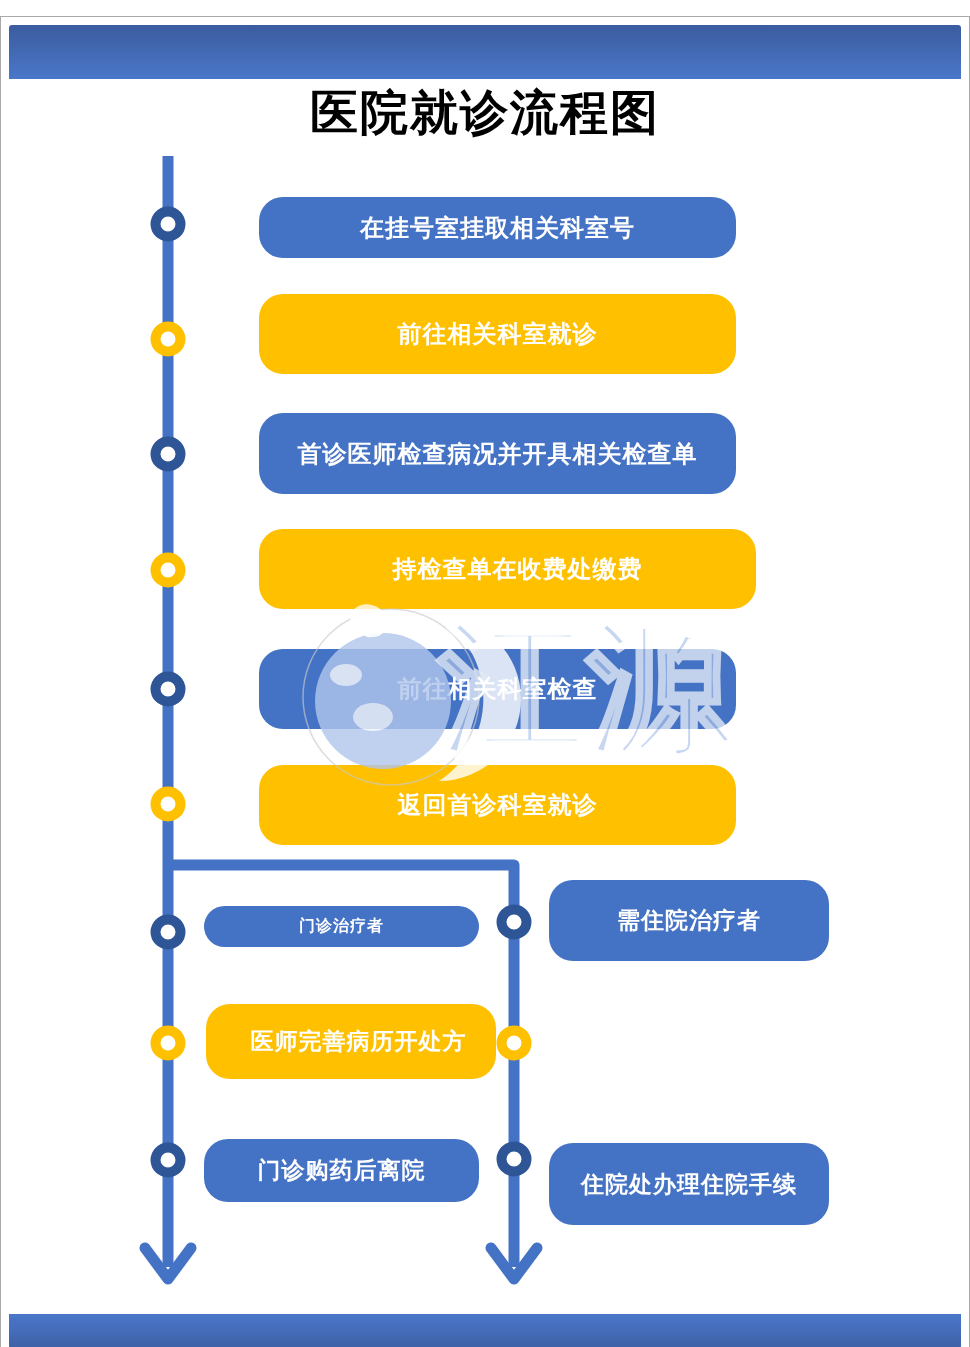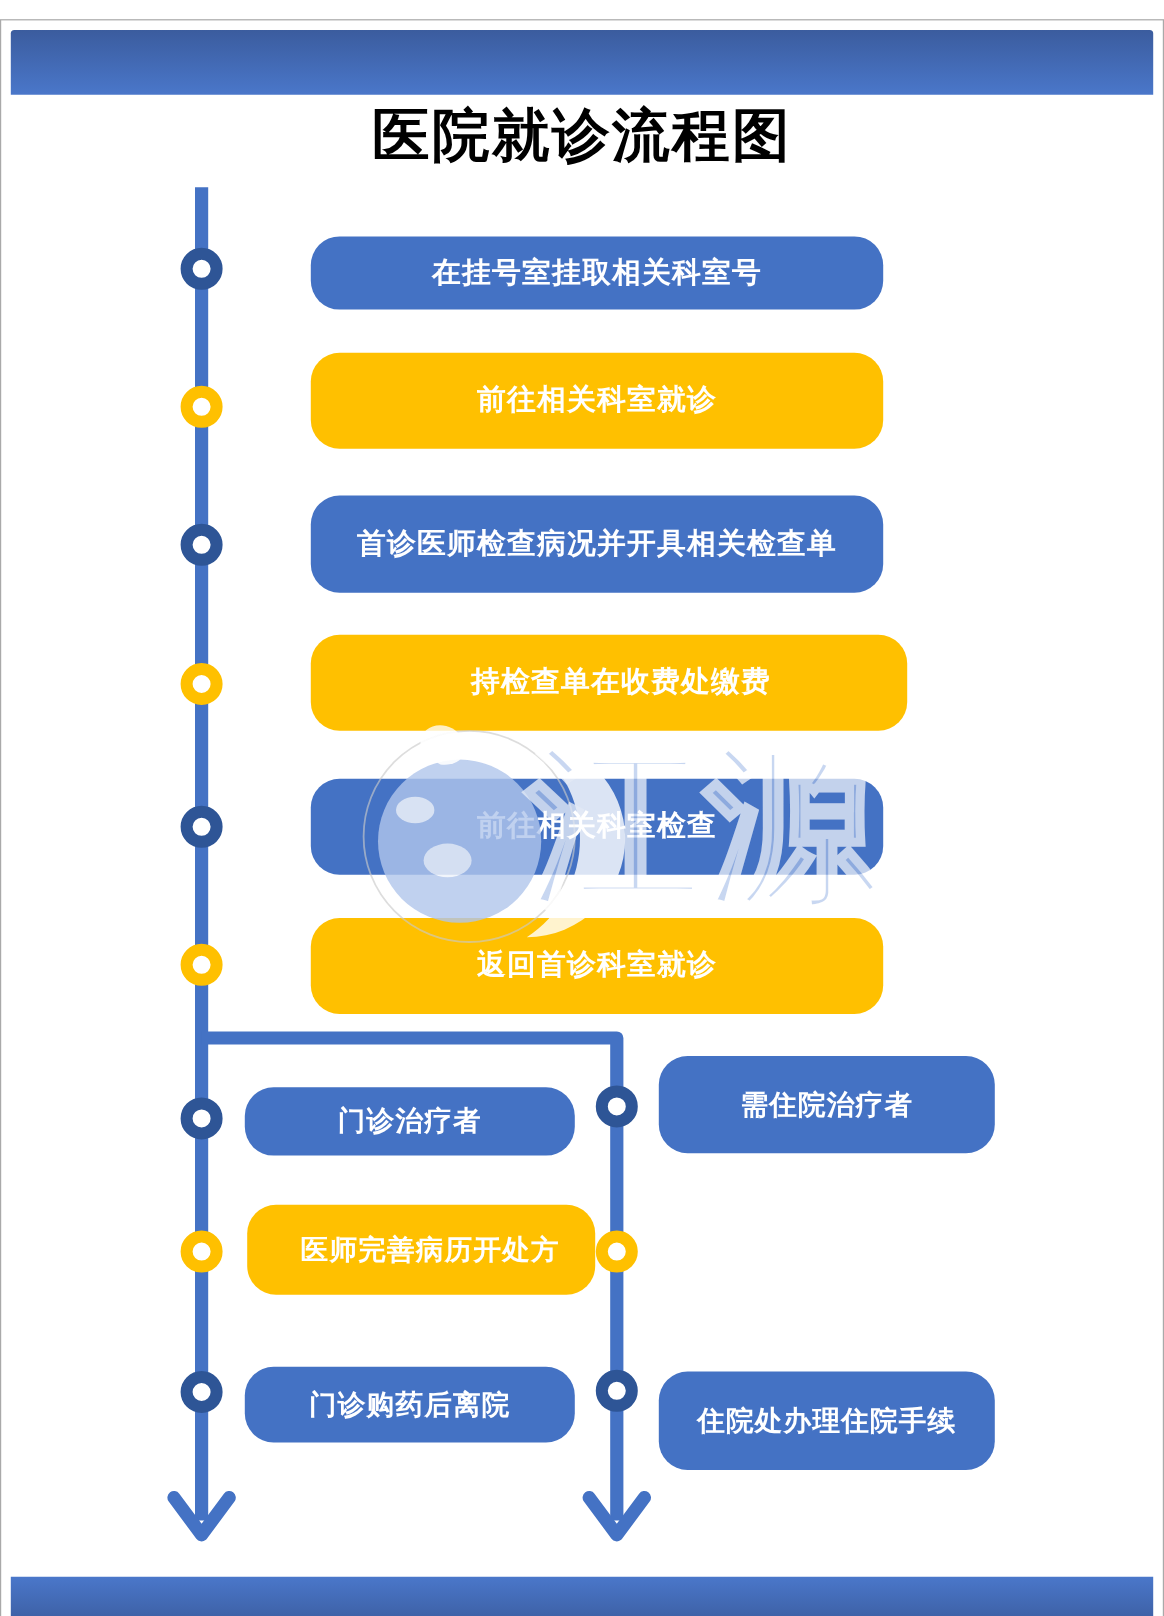--- a/index.html
+++ b/index.html
@@ -72,21 +72,21 @@
       </div>
       <div class="step-box c-yellow" style="left: 258px; top: 512px; width: 477px; height: 80px; padding-left: 20px;">
         <span>持检查单在收费处缴费</span>
       </div>
       <div class="step-box c-blue" style="left: 258px; top: 632px; width: 477px; height: 80px;">
         <span>前往相关科室检查</span>
       </div>
       <div class="step-box c-yellow" style="left: 258px; top: 748px; width: 477px; height: 80px;">
         <span>返回首诊科室就诊</span>
       </div>
-      <div class="step-box c-blue branch-box" style="font-size: 23px; left: 203px; top: 889px; width: 275px; height: 57px;">
+      <div class="step-box c-blue branch-box" style="font-size: 16px; left: 203px; top: 889px; width: 275px; height: 41px;">
         <span>门诊治疗者</span>
       </div>
       <div class="step-box c-yellow branch-box" style="font-size: 23px; left: 205px; top: 987px; width: 275px; height: 75px; padding-left: 15px;">
         <span>医师完善病历开处方</span>
       </div>
       <div class="step-box c-blue branch-box" style="font-size: 23px; left: 203px; top: 1122px; width: 275px; height: 63px;">
         <span>门诊购药后离院</span>
       </div>
       <div class="step-box c-blue branch-box" style="font-size: 23px; left: 548px; top: 863px; width: 280px; height: 81px; align-items: center;">
         <span>需住院治疗者</span>

